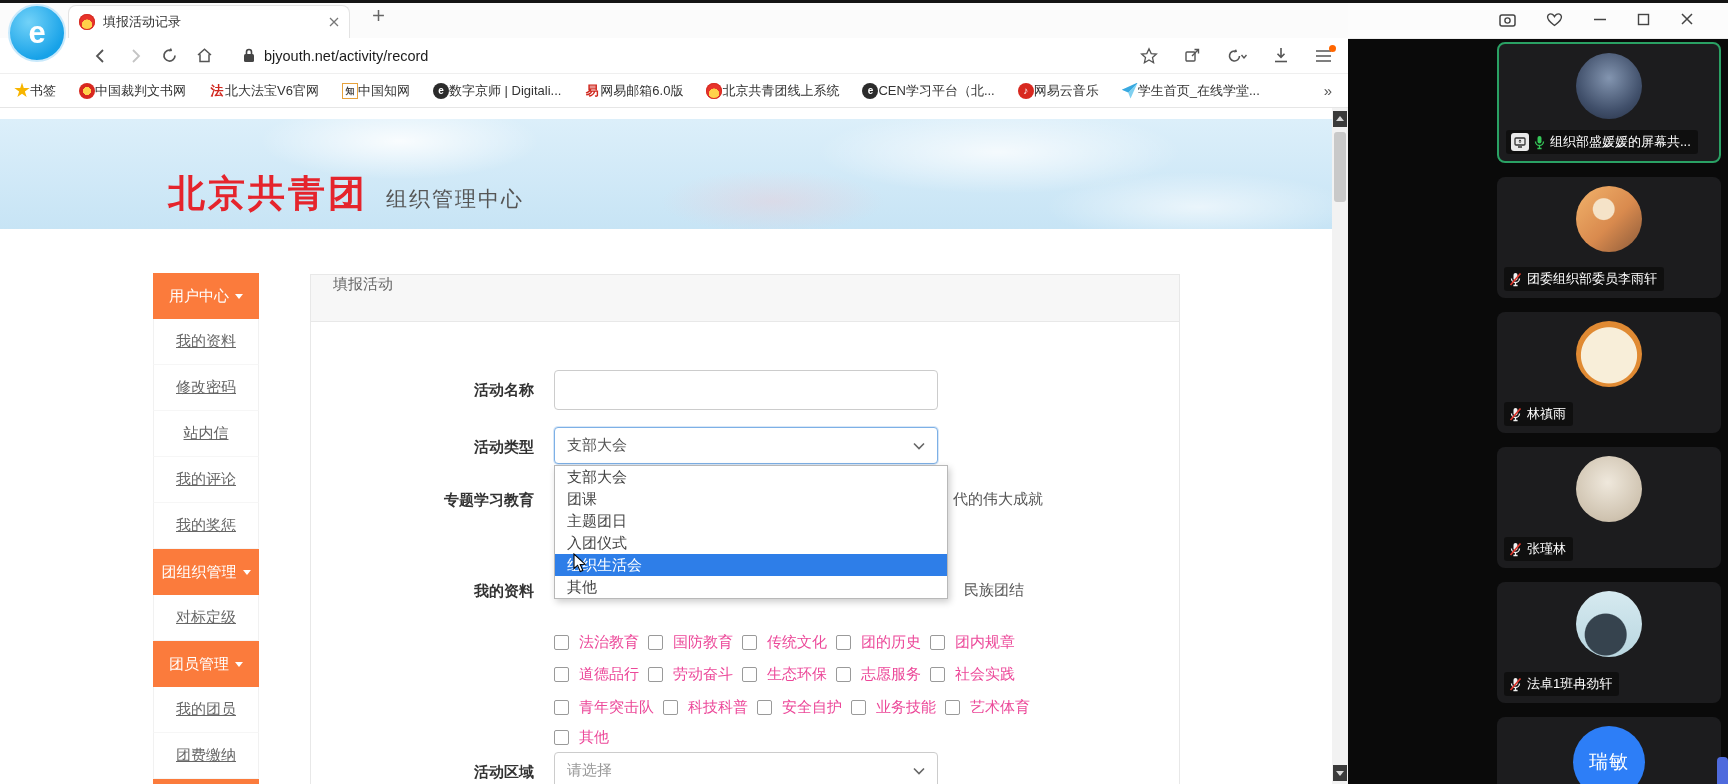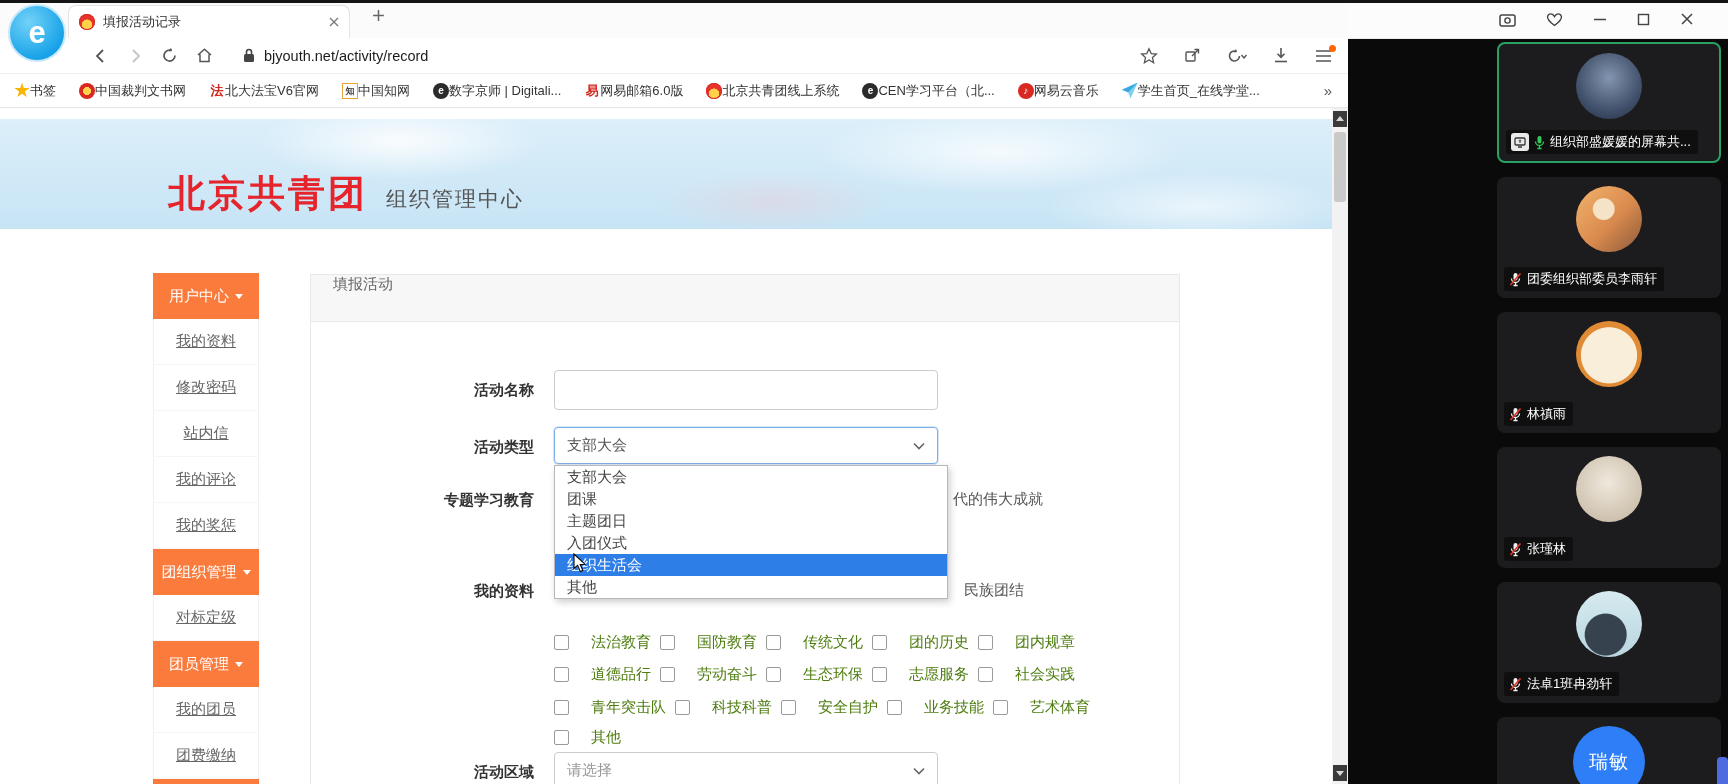--- a/index.html
+++ b/index.html
@@ -82,21 +82,21 @@
   .fselect{position:absolute;left:243px;width:384px;height:37px;border:1px solid #ccc;border-radius:4px;background:#fff;box-sizing:border-box;
     display:flex;align-items:center;padding:0 12px;font-size:15px;color:#555;}
   .fselect .chev{margin-left:auto;}
   .fselect.focused{border:1px solid #7db0e6;box-shadow:0 0 0 1px rgba(125,176,230,.3);}
   .dropdown{position:absolute;left:243px;top:190px;width:392px;background:#fff;border:1px solid #b8b8b8;
     box-shadow:2px 3px 7px rgba(0,0,0,.2);z-index:20;}
   .opt{height:22px;line-height:22px;padding-left:12px;font-size:15px;color:#444;}
   .opt.hl{background:#2e7ee8;color:#fff;}
   .frag{position:absolute;font-size:15px;color:#555;}
   .cbrow{position:absolute;left:243px;display:flex;align-items:center;height:20px;}
-  .cbi{display:flex;align-items:center;gap:22px;margin-right:9px;font-size:15px;color:#4d7c0f;margin-top:40px;}
+  .cbi{display:flex;align-items:center;gap:10px;margin-right:9px;font-size:15px;color:#ec4899;margin-top:40px;}
   .cb{width:15px;height:15px;border:1px solid #9a9a9a;border-radius:2px;background:#fff;box-sizing:border-box;}
   .cursor{position:absolute;left:262px;top:278px;z-index:40;}
   .placeholder{color:#999;}
 
   
   #meeting{position:absolute;left:1348px;top:0;width:380px;height:784px;background:#0a0a0a;overflow:hidden;z-index:10;}
   .meet-titlebar{height:38px;background:#fcfcfc;border-bottom:1px solid #ededed;display:flex;align-items:center;
     justify-content:flex-end;gap:30px;padding-right:34px;}
   .tiles{position:absolute;left:149px;top:42px;width:224px;display:flex;flex-direction:column;gap:14px;}
   .tile{position:relative;width:224px;height:121px;background:#1c1c1e;border-radius:8px;overflow:hidden;box-sizing:border-box;}

